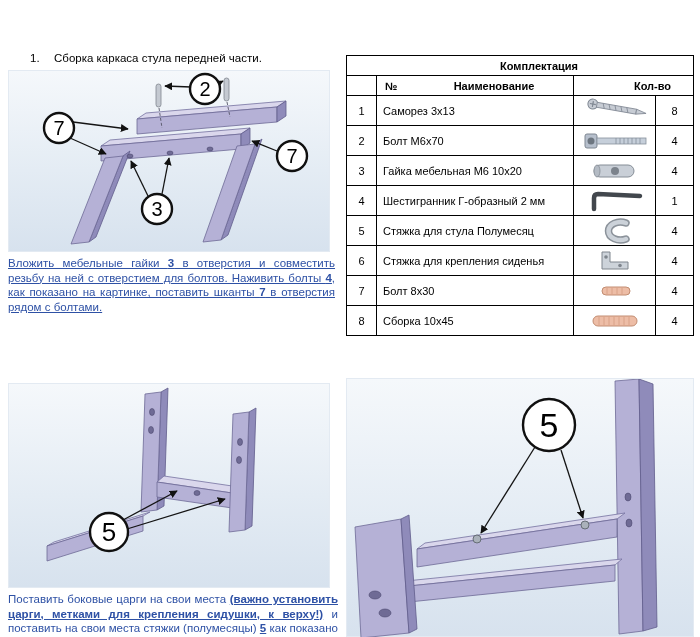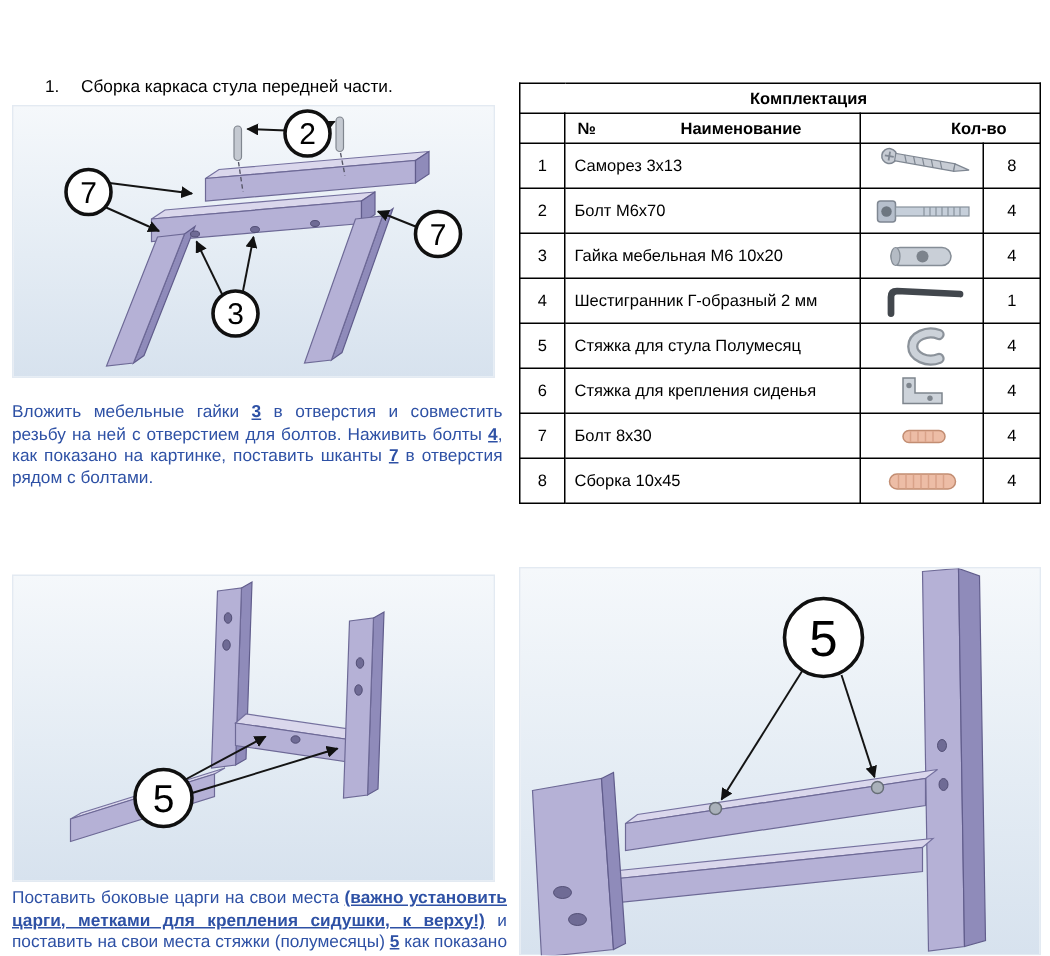--- a/index.html
+++ b/index.html
@@ -20,21 +20,21 @@
     border:1px solid #e3eaf2;
   }
   #diagram1 { top:70px; left:8px;   width:322px; height:182px; }
   #diagram2 { top:383px; left:8px;  width:322px; height:205px; }
   #diagram3 { top:378px; left:346px; width:348px; height:259px; }
   .diagram svg { display:block; }
   .instr {
     position:absolute; font-size:11.5px; line-height:14.5px;
     color:#2e51a5; text-align:justify;
   }
-  #instr1 { top:268px; left:8px; width:327px; }
+  #instr1 { top:256px; left:8px; width:327px;text-decoration:underline; }
   #instr2 { top:592px; left:8px; width:330px; }
   .hl { font-weight:bold; text-decoration:underline; }
 
   
   .parts-table {
     position:absolute; top:55px; left:346px; width:347px;
     border-collapse:collapse; table-layout:fixed; background:#fff;
   }
   .parts-table th, .parts-table td { border:1px solid #000; }
   .tbl-title { font-size:11.5px; font-weight:bold; text-align:center; height:20px; }

